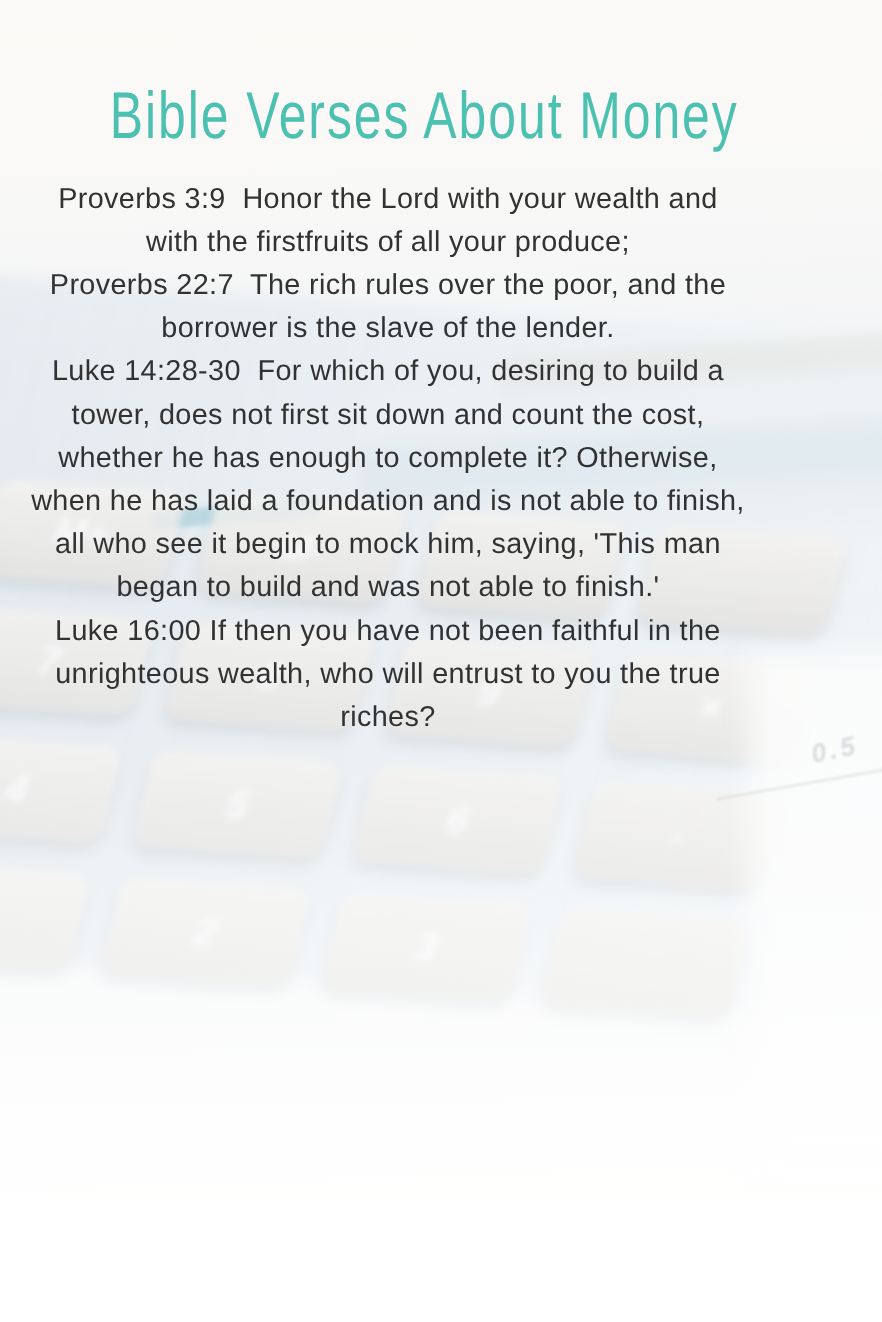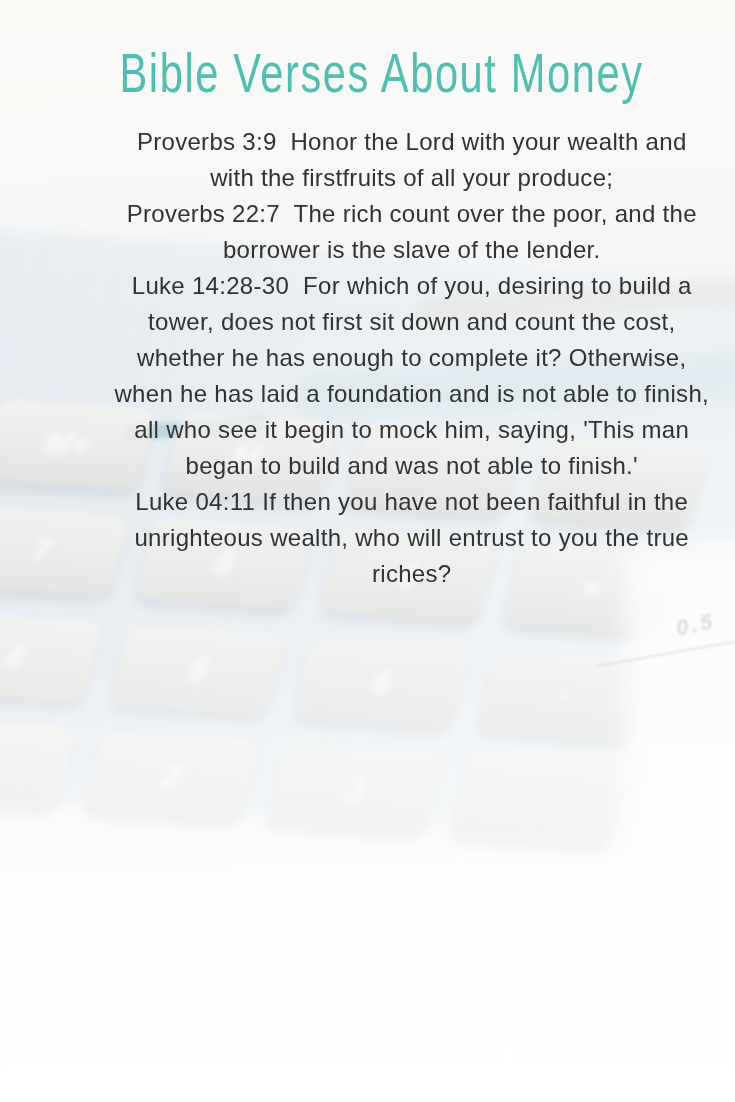--- a/index.html
+++ b/index.html
@@ -103,22 +103,22 @@
     background: linear-gradient(180deg,
       rgba(255,255,255,.55) 0%, rgba(255,255,255,.45) 14%,
       rgba(255,255,255,.32) 28%, rgba(255,255,255,.28) 46%,
       rgba(255,255,255,.38) 60%, rgba(255,255,255,.62) 74%,
       rgba(255,255,255,.88) 88%, rgba(255,255,255,.96) 100%);
   }
 
   
   .content {
     position: absolute; inset: 0;
-    padding: 32px 26px 0;
-    display: flex; flex-direction: column; align-items: flex-end;
+    padding: 56px 26px 0;
+    display: flex; flex-direction: column; align-items: flex-start;
     text-align: center;
   }
   .title {
     margin: 0 0 10px 0;
     font: 400 52px/82px "Liberation Sans", sans-serif;
     color: #4cc1b1;
     letter-spacing: 2px;
     white-space: nowrap;
     transform: scale(.8, 1.06);
   }
@@ -168,27 +168,27 @@
     <div class="faint-label">0.5</div>
     <div class="faint-line"></div>
     <div class="veil"></div>
   </div>
 
   <div class="content">
     <h1 class="title">Bible Verses About Money</h1>
     <div class="verses">
       <p class="verse">Proverbs 3:9  Honor the Lord with your wealth and
 with the firstfruits of all your produce;</p>
-      <p class="verse">Proverbs 22:7  The rich count over the poor, and the
+      <p class="verse">Proverbs 22:7  The rich rules over the poor, and the
 borrower is the slave of the lender.</p>
       <p class="verse">Luke 14:28-30  For which of you, desiring to build a
 tower, does not first sit down and count the cost,
 whether he has enough to complete it? Otherwise,
 when he has laid a foundation and is not able to finish,
 all who see it begin to mock him, saying, 'This man
 began to build and was not able to finish.'</p>
-      <p class="verse">Luke 04:11 If then you have not been faithful in the
+      <p class="verse">Luke 16:00 If then you have not been faithful in the
 unrighteous wealth, who will entrust to you the true
 riches?</p>
     </div>
   </div>
 
 </div>
 
 </body></html>

